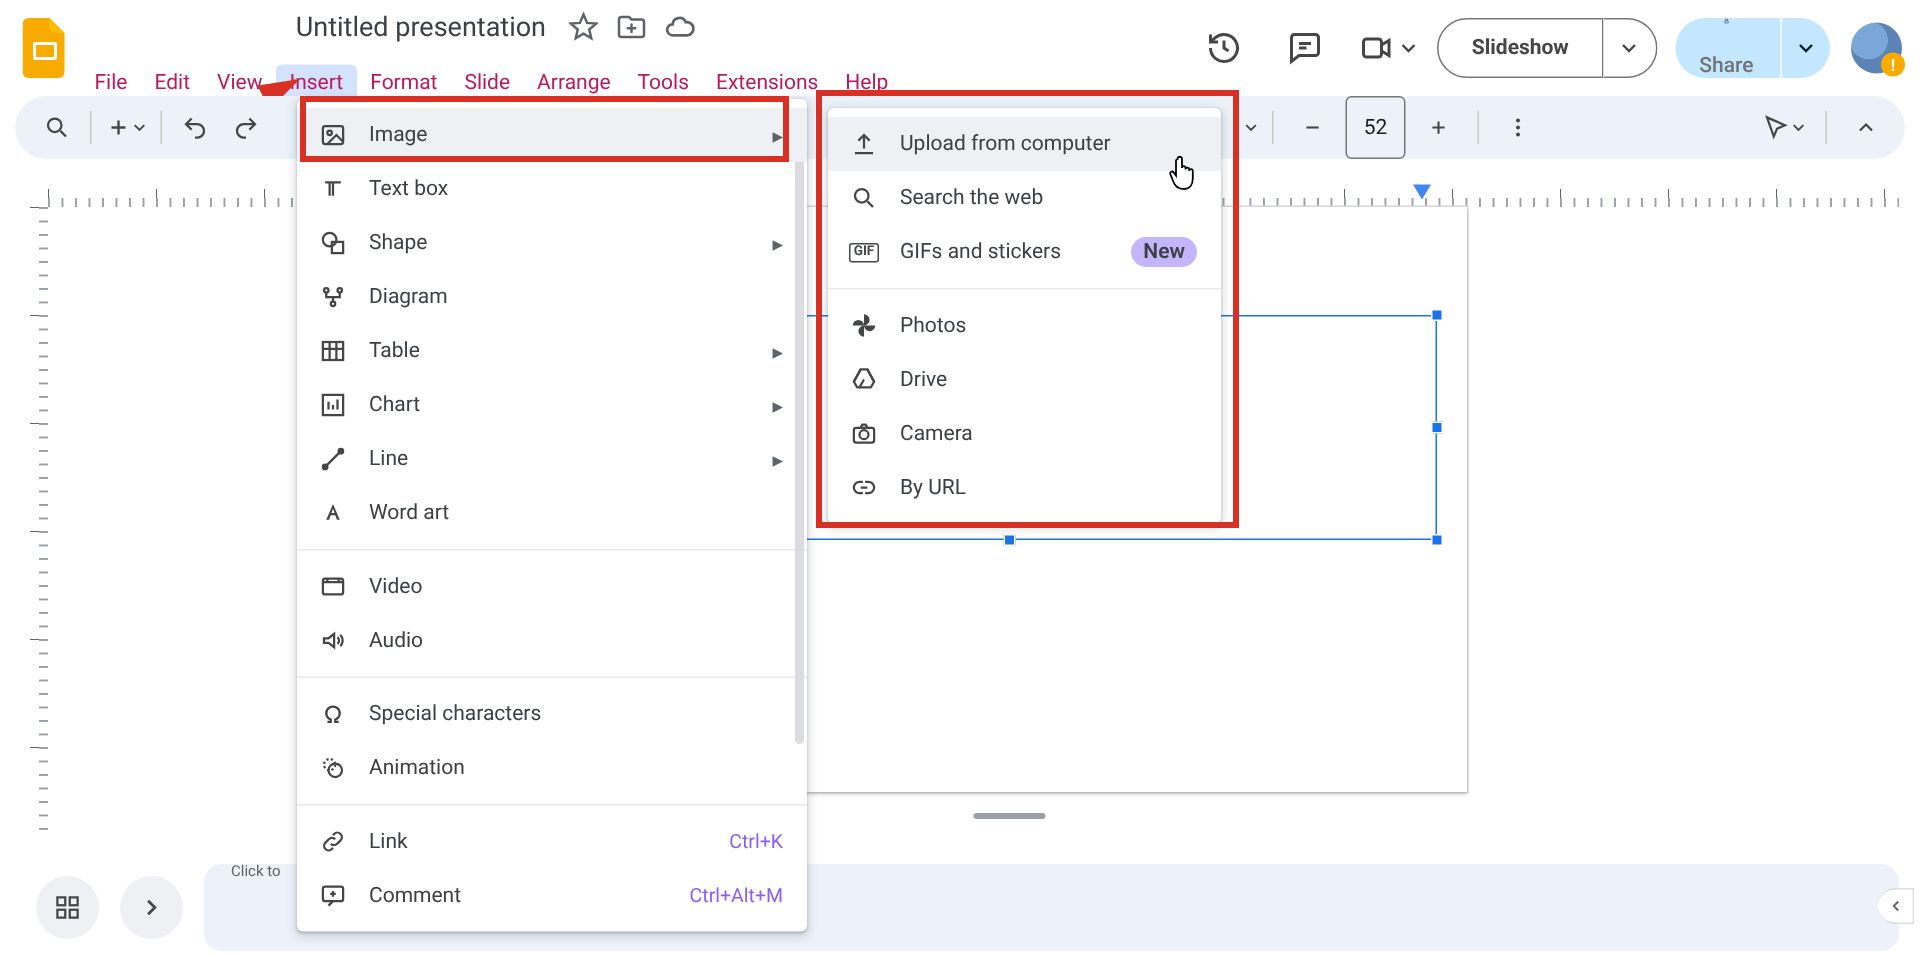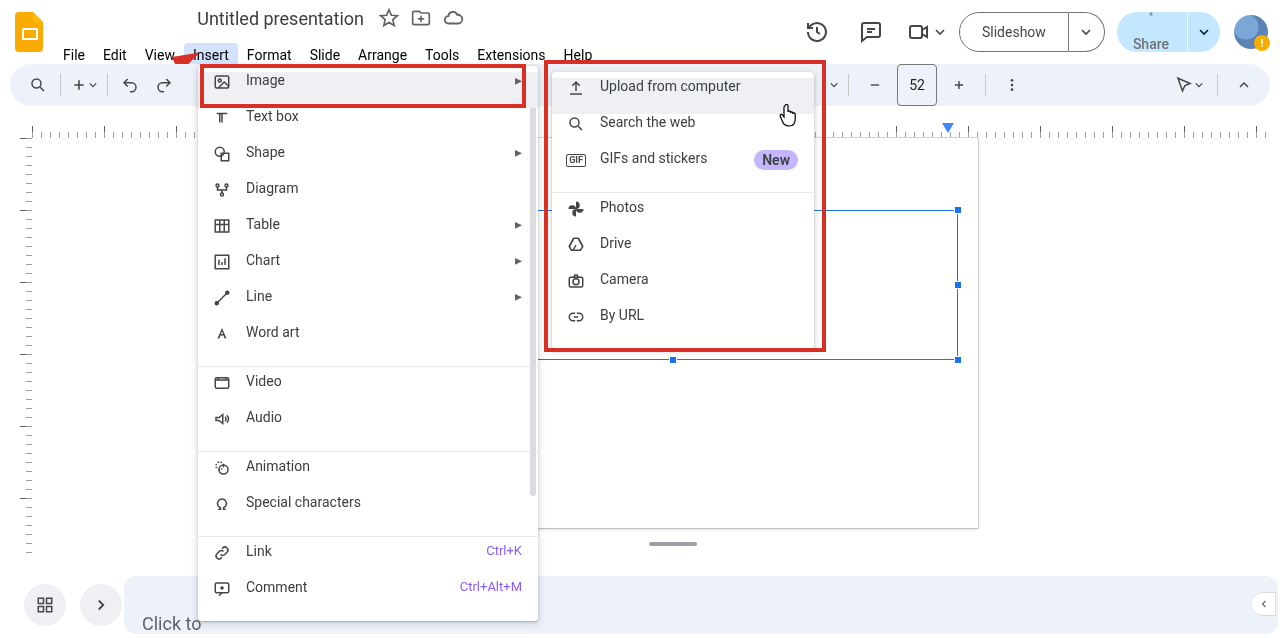--- a/index.html
+++ b/index.html
@@ -6,27 +6,27 @@
 html, body { width: 1280px; height: 638px; overflow: hidden; background: #fff; color: #202124; }
 
 
 .doc-bar { display: flex; align-items: center; height: 64px; padding: 0 12px 0 10px; }
 .logo { width: 40px; height: 40px; display: flex; align-items: center; justify-content: center; margin-right: 6px; }
 .title-col { display: flex; flex-direction: column; justify-content: center; gap: 2px; align-items: center; }
 .title-row { display: flex; align-items: center; gap: 10px; height: 28px; }
 .doc-title { font-size: 18px; color: #3c4043; padding: 2px 4px; }
 .title-icon { width: 22px; height: 22px; display: flex; align-items: center; justify-content: center; color: #5f6368; }
 .menu-row { display: flex; height: 26px; align-items: center; margin-left: -2px; }
-.menu-item { font-size: 14px; color: #000000; padding: 4px 9px; border-radius: 4px; cursor: pointer; margin-top: 16px; }
+.menu-item { font-size: 14px; color: #be185d; padding: 4px 9px; border-radius: 4px; cursor: pointer; margin-top: 16px; }
 .menu-item.open { background: #d3e3fd; }
 .doc-spacer { flex: 1; }
 .right-icons { display: flex; align-items: center; gap: 18px; margin-right: 14px; }
 .circ-btn { width: 36px; height: 36px; display: flex; align-items: center; justify-content: center; color: #444746; border-radius: 50%; }
 .meet { display: flex; align-items: center; gap: 4px; color: #444746; }
-.slideshow-grp { display: flex; align-items: flex-end; height: 40px; margin-right: 12px; }
+.slideshow-grp { display: flex; align-items: flex-end; height: 40px; margin-right: 12px; font-weight: bold; }
 .slideshow-btn { height: 40px; padding: 0 22px; font-size: 14px; color: #444746; border: 1px solid #747775; border-radius: 20px 0 0 20px; display: flex; align-items: center; background: #fff; }
 .slideshow-drop { width: 36px; height: 40px; border: 1px solid #747775; border-left: none; border-radius: 0 20px 20px 0; display: flex; align-items: center; justify-content: center; color: #444746; background: #fff; }
 .share-grp { display: flex; align-items: center; height: 40px; margin-right: 14px; }
 .share-btn { height: 40px; padding: 0 18px 0 16px; font-size: 14px; font-weight: 500; color: #737373; border-radius: 20px 0 0 20px; display: flex; align-items: center; gap: 20px; background: #c2e7ff; flex-direction: column; }
 .share-drop { width: 32px; height: 40px; border-radius: 0 20px 20px 0; display: flex; align-items: center; justify-content: center; color: #001d35; background: #c2e7ff; margin-left: 1px; }
 .avatar { width: 34px; height: 34px; border-radius: 50%; background: radial-gradient(circle at 35% 35%, #7aa6d8 0 40%, #5b83b5 41% 100%); position: relative; }
 .avatar::after { content: "!"; position: absolute; right: -2px; bottom: -2px; width: 16px; height: 16px; border-radius: 50%; background: #f9ab00; color: #fff; font-size: 11px; font-weight: 700; display: flex; align-items: center; justify-content: center; }
 
 
 .annot-arrow { position: absolute; left: 105px; top: 46px; pointer-events: none; }
@@ -64,26 +64,26 @@
 .canvas-area { position: absolute; left: 32px; right: 14px; top: 138px; bottom: 78px; background: #fff; }
 .slide { position: absolute; left: 336px; top: 0; width: 610px; height: 390px; background: #fff; box-shadow: 0 1px 3px rgba(0,0,0,.2), 0 0 0 1px #dadce0; }
 .textbox-sel { position: absolute; border: 1.5px solid #1a73e8; background: transparent; }
 .sel-handle { position: absolute; width: 8px; height: 8px; background: #1a73e8; border: 1px solid #fff; }
 .sel-handle.rot { width: 8px; height: 8px; border-radius: 50%; }
 
 
 .bottom { position: absolute; left: 0; right: 0; bottom: 0; height: 66px; display: flex; align-items: center; }
 .film-toggle { display: flex; gap: 14px; margin-left: 24px; }
 .film-btn { width: 42px; height: 42px; border-radius: 50%; background: #eef0f3; display: flex; align-items: center; justify-content: center; color: #444746; }
-.speaker-notes { flex: 1; height: 58px; margin: 0 2px; background: #edf2fa; border-radius: 12px; display: flex; align-items: flex-end; padding: 0 18px; color: #5f6368; font-size: 18px; }
+.speaker-notes { flex: 1; height: 58px; margin: 0 14px; background: #edf2fa; border-radius: 12px; display: flex; align-items: flex-start; padding: 0 18px; color: #5f6368; font-size: 10px; }
 .explorer-chip { position: absolute; right: 4px; bottom: 22px; width: 24px; height: 24px; border: 1px solid #dadce0; border-left: none; border-radius: 12px 0 0 12px; display: flex; align-items: center; justify-content: center; color: #5f6368; background: #fff; }
 
 
 .menu-panel { position: absolute; background: #fff; border-radius: 4px; box-shadow: 0 2px 6px 2px rgba(60,64,67,.15), 0 1px 2px rgba(60,64,67,.3); padding: 6px 0; z-index: 50; }
-.mi { height: 36px; display: flex; align-items: flex-start; padding: 0 16px 0 14px; gap: 14px; font-size: 14px; color: #3c4043; cursor: pointer; position: relative; }
+.mi { height: 36px; display: flex; align-items: center; padding: 0 16px 0 14px; gap: 14px; font-size: 14px; color: #3c4043; cursor: pointer; position: relative; }
 .mi:hover, .mi.hovered { background: #eef0f3; }
 .mi .ic { width: 20px; height: 20px; display: flex; align-items: center; justify-content: center; color: #444746; flex-shrink: 0; }
 .mi .lbl { flex: 1; }
 .mi .sub-arrow { color: #5f6368; }
 .mi .shortcut { color: #8b5cf6; font-size: 13px; }
 .msep { height: 1px; background: #e8eaed; margin: 6px 0; }
 .badge { font-size: 14px; font-weight: 600; color: #3c4043; background: #c4b5fd; padding: 2px 8px; border-radius: 10px; }
 .scroll-hint { position: absolute; right: 2px; top: 8px; bottom: 8px; width: 6px; background: #dadce0; border-radius: 3px; }
 
 #insert-menu { left: 198px; top: 66px; width: 340px; }
@@ -429,33 +429,33 @@
           <path d="M4 14v-4h4l5-4v12l-5-4H4z"></path>
           <path d="M16 9a4 4 0 0 1 0 6M18.5 7a7 7 0 0 1 0 10"></path>
         </svg>
       </span>
     <span class="lbl">Audio</span>
   </div>
   <div class="msep"></div>
   <div class="mi">
     <span class="ic">
         <svg width="18" height="18" viewBox="0 0 24 24" fill="none" stroke="#444746" stroke-width="2">
+          <path d="M7 19h3v-2a6 6 0 1 1 4 0v2h3"></path>
+        </svg>
+      </span>
+    <span class="lbl">Special characters</span>
+  </div>
+  <div class="mi">
+    <span class="ic">
+        <svg width="18" height="18" viewBox="0 0 24 24" fill="none" stroke="#444746" stroke-width="2">
           <circle cx="14" cy="14" r="6"></circle>
           <circle cx="9" cy="9" r="5" stroke-dasharray="2 2"></circle>
         </svg>
       </span>
     <span class="lbl">Animation</span>
-  </div>
-  <div class="mi">
-    <span class="ic">
-        <svg width="18" height="18" viewBox="0 0 24 24" fill="none" stroke="#444746" stroke-width="2">
-          <path d="M7 19h3v-2a6 6 0 1 1 4 0v2h3"></path>
-        </svg>
-      </span>
-    <span class="lbl">Special characters</span>
   </div>
   <div class="msep"></div>
   <div class="mi">
     <span class="ic">
         <svg width="18" height="18" viewBox="0 0 24 24" fill="none" stroke="#444746" stroke-width="2">
           <path d="M10 14a4 4 0 0 0 5.7 0l3-3a4 4 0 0 0-5.7-5.7l-1 1"></path>
           <path d="M14 10a4 4 0 0 0-5.7 0l-3 3a4 4 0 0 0 5.7 5.7l1-1"></path>
         </svg>
       </span>
     <span class="lbl">Link</span>

